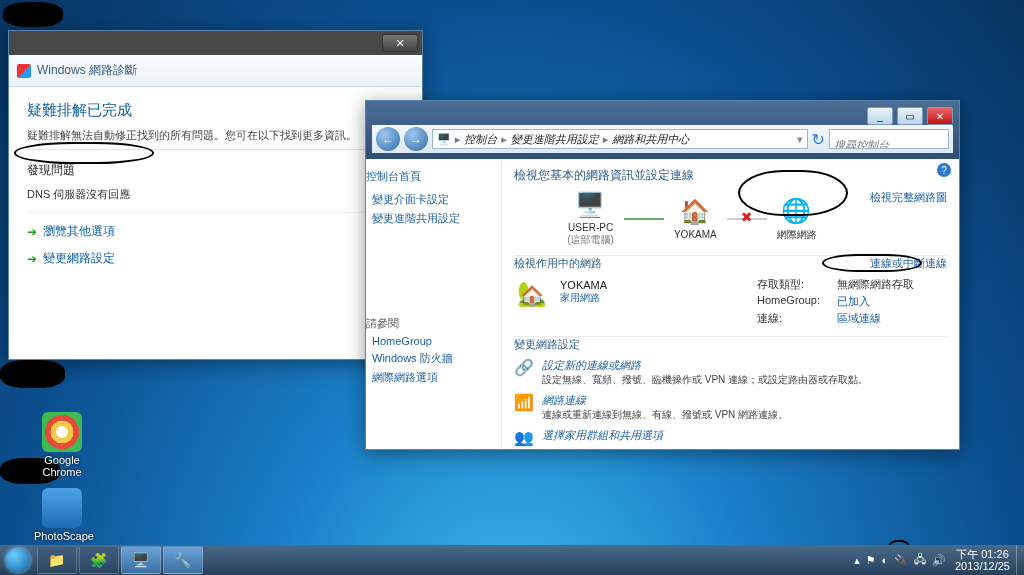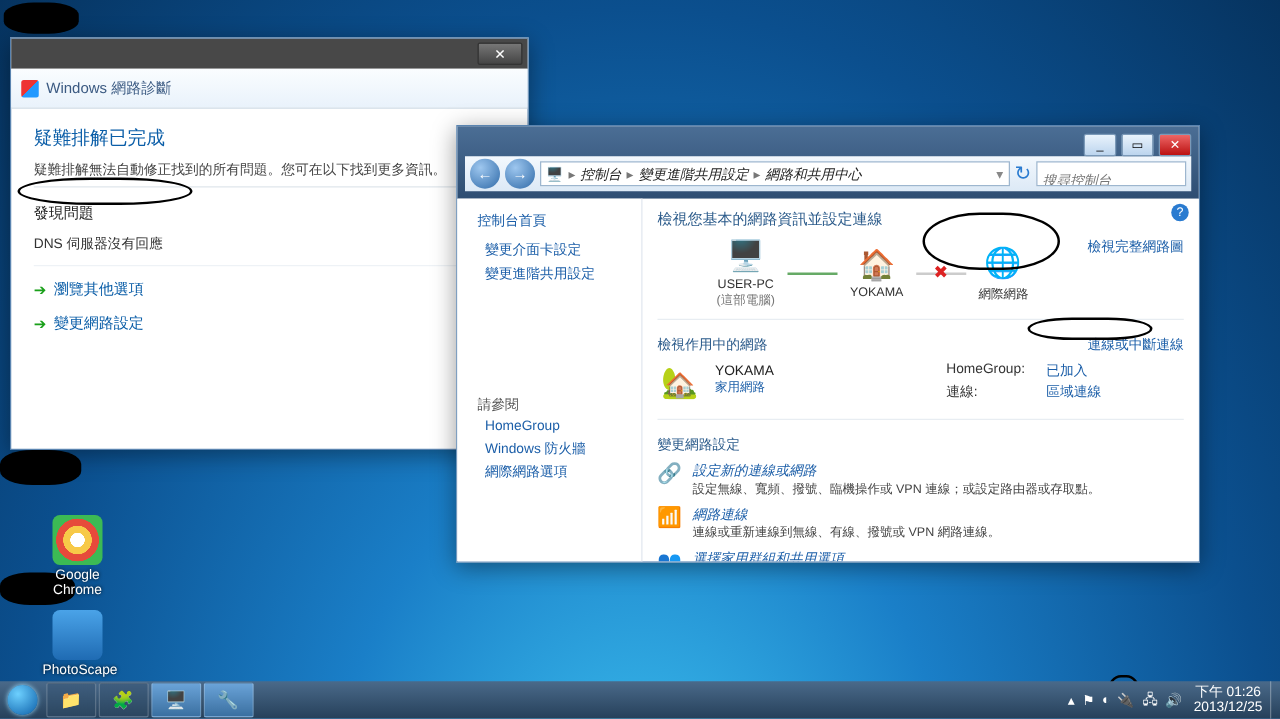--- a/index.html
+++ b/index.html
@@ -37,35 +37,35 @@
   
   .netwin { left:365px; top:100px; width:595px; height:350px; }
   .netwin .glass-frame { background:linear-gradient(#4b6e95,#2e4d72); padding:6px; }
   .netwin .chrome-row { display:flex; align-items:center; height:28px; background:linear-gradient(#f3f8fd,#dce9f6); padding:0 4px; gap:4px; }
   .navbtn { width:24px; height:24px; border-radius:50%; background:radial-gradient(circle at 35% 30%, #9ec7ef, #2f6aa8); display:flex; align-items:center; justify-content:center; color:#fff; font-size:12px; }
   .addr { flex:1; background:#fff; border:1px solid #9db6cf; height:20px; display:flex; align-items:center; font-size:11px; padding:0 4px; color:#333; }
   .addr .crumb { color:#222;font-style:italic; }
   .addr .sep { color:#777; margin:0 4px; }
   .search { width:120px; background:#fff; border:1px solid #9db6cf; height:20px; font-size:11px; padding:12px 18px 0 4px; color:#888; font-style:italic; }
   .netwin .content { display:flex; background:#fff; height:290px; }
-  .sidenav { width:148px; background:#fff; border-right:1px solid #e2e8ef; padding:10px 16px; font-size:11px; }
+  .sidenav { width:136px; background:#fff; border-right:1px solid #e2e8ef; padding:10px 0; font-size:11px; }
   .sidenav .hd { color:#1b5ea8; margin-bottom:8px; }
   .sidenav .item { color:#1b5ea8; margin:4px 0 4px 6px; cursor:pointer; }
   .sidenav .sec2 { margin-top:90px; color:#555; }
   .main { flex:1; padding:8px 12px 8px 12px; font-size:11px; color:#333; overflow:hidden; position:relative;}
   .main .help { position:absolute; right:8px; top:4px; width:14px; height:14px; border-radius:50%; background:#2a7bd0; color:#fff; font-size:10px; display:flex;align-items:center;justify-content:center; }
   .main h3 { font-weight:normal; color:#2a5a8a; font-size:12px; margin-bottom:6px; }
   .netmap { display:flex; align-items:center; justify-content:center; gap:10px; margin:4px 0 2px; }
   .netmap .node { text-align:center; font-size:10px; color:#333; }
   .netmap .nico { width:36px; height:30px; margin:0 auto 2px; display:flex; align-items:center; justify-content:center; font-size:24px; }
   .netmap .line { width:40px; height:2px; background:#6a6; }
   .netmap .xline { position:relative; width:40px; height:2px; background:#ccc; }
   .netmap .xline::after { content:"✖"; color:#d22; position:absolute; left:14px; top:-9px; font-size:14px; }
   .rlink { color:#1b5ea8; font-size:11px; float:right; cursor:pointer; }
-  .subhdr { clear:both; color:#2a5a8a; margin:8px 0 4px; border-top:1px solid #e8edf2; padding-top:12px;}
+  .subhdr { clear:both; color:#2a5a8a; margin:8px 0 4px; border-top:1px solid #e8edf2; padding-top:0;}
   .netentry { display:flex; gap:10px; margin:4px 0 6px; }
   .netentry .nico2 { width:36px; height:30px; font-size:24px; display:flex; align-items:center; justify-content:center; color:#2a7; }
   .netentry .info .nm { color:#222; }
   .netentry .info .tp { color:#1b5ea8; font-size:10px; }
   .kv { display:flex; font-size:11px; margin:2px 0; }
   .kv .k { width:80px; color:#333; }
   .kv .v { color:#1b5ea8; }
   .opts .opt { display:flex; gap:8px; margin:6px 0; }
   .opts .oico { width:20px; font-size:16px; }
   .opts .ot { color:#1b5ea8;font-style:italic; }
@@ -181,20 +181,24 @@
       </div>
       <div style="display:flex; justify-content:space-between;">
         <div class="netentry">
           <div class="nico2">🏡</div>
           <div class="info">
             <div class="nm">YOKAMA</div>
             <div class="tp">家用網路</div>
           </div>
         </div>
         <div style="min-width:190px;">
+          <div class="kv">
+              <div class="k">存取類型:</div>
+              <div class="v" style="color:#333;">無網際網路存取</div>
+            </div>
           <div class="kv">
               <div class="k">HomeGroup:</div>
               <div class="v">已加入</div>
             </div>
           <div class="kv">
               <div class="k">連線:</div>
               <div class="v">區域連線</div>
             </div>
         </div>
       </div>

